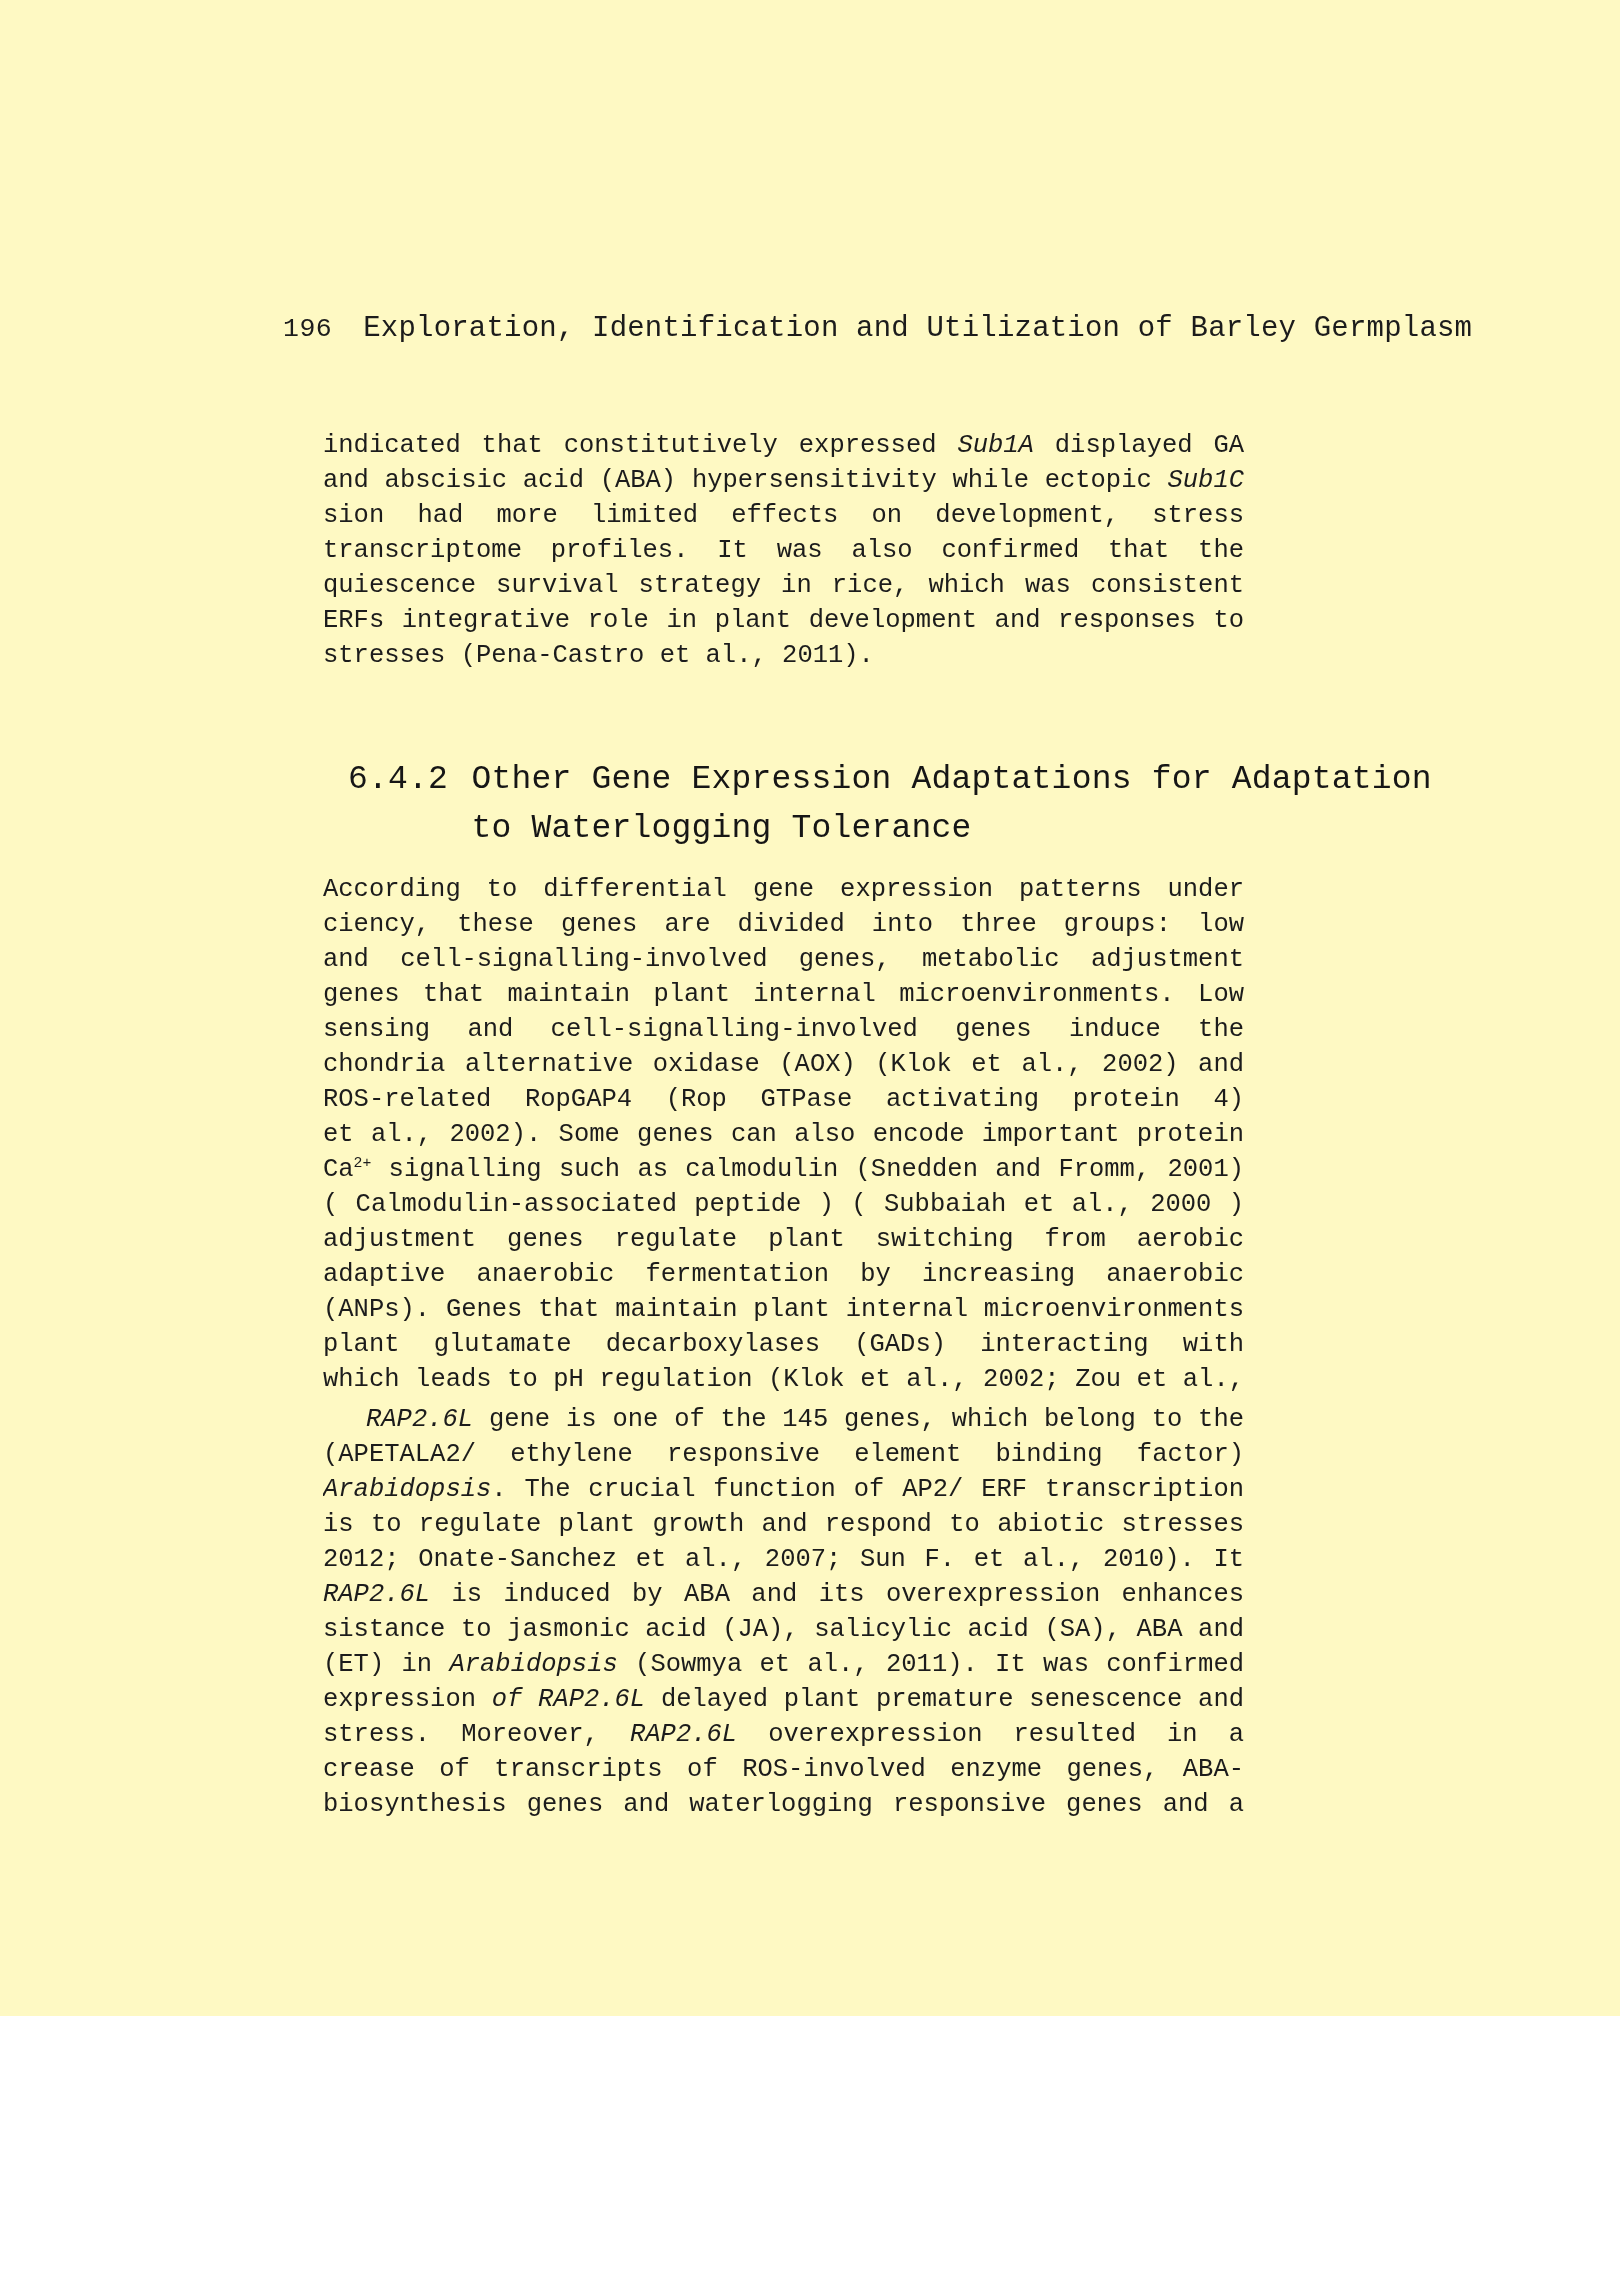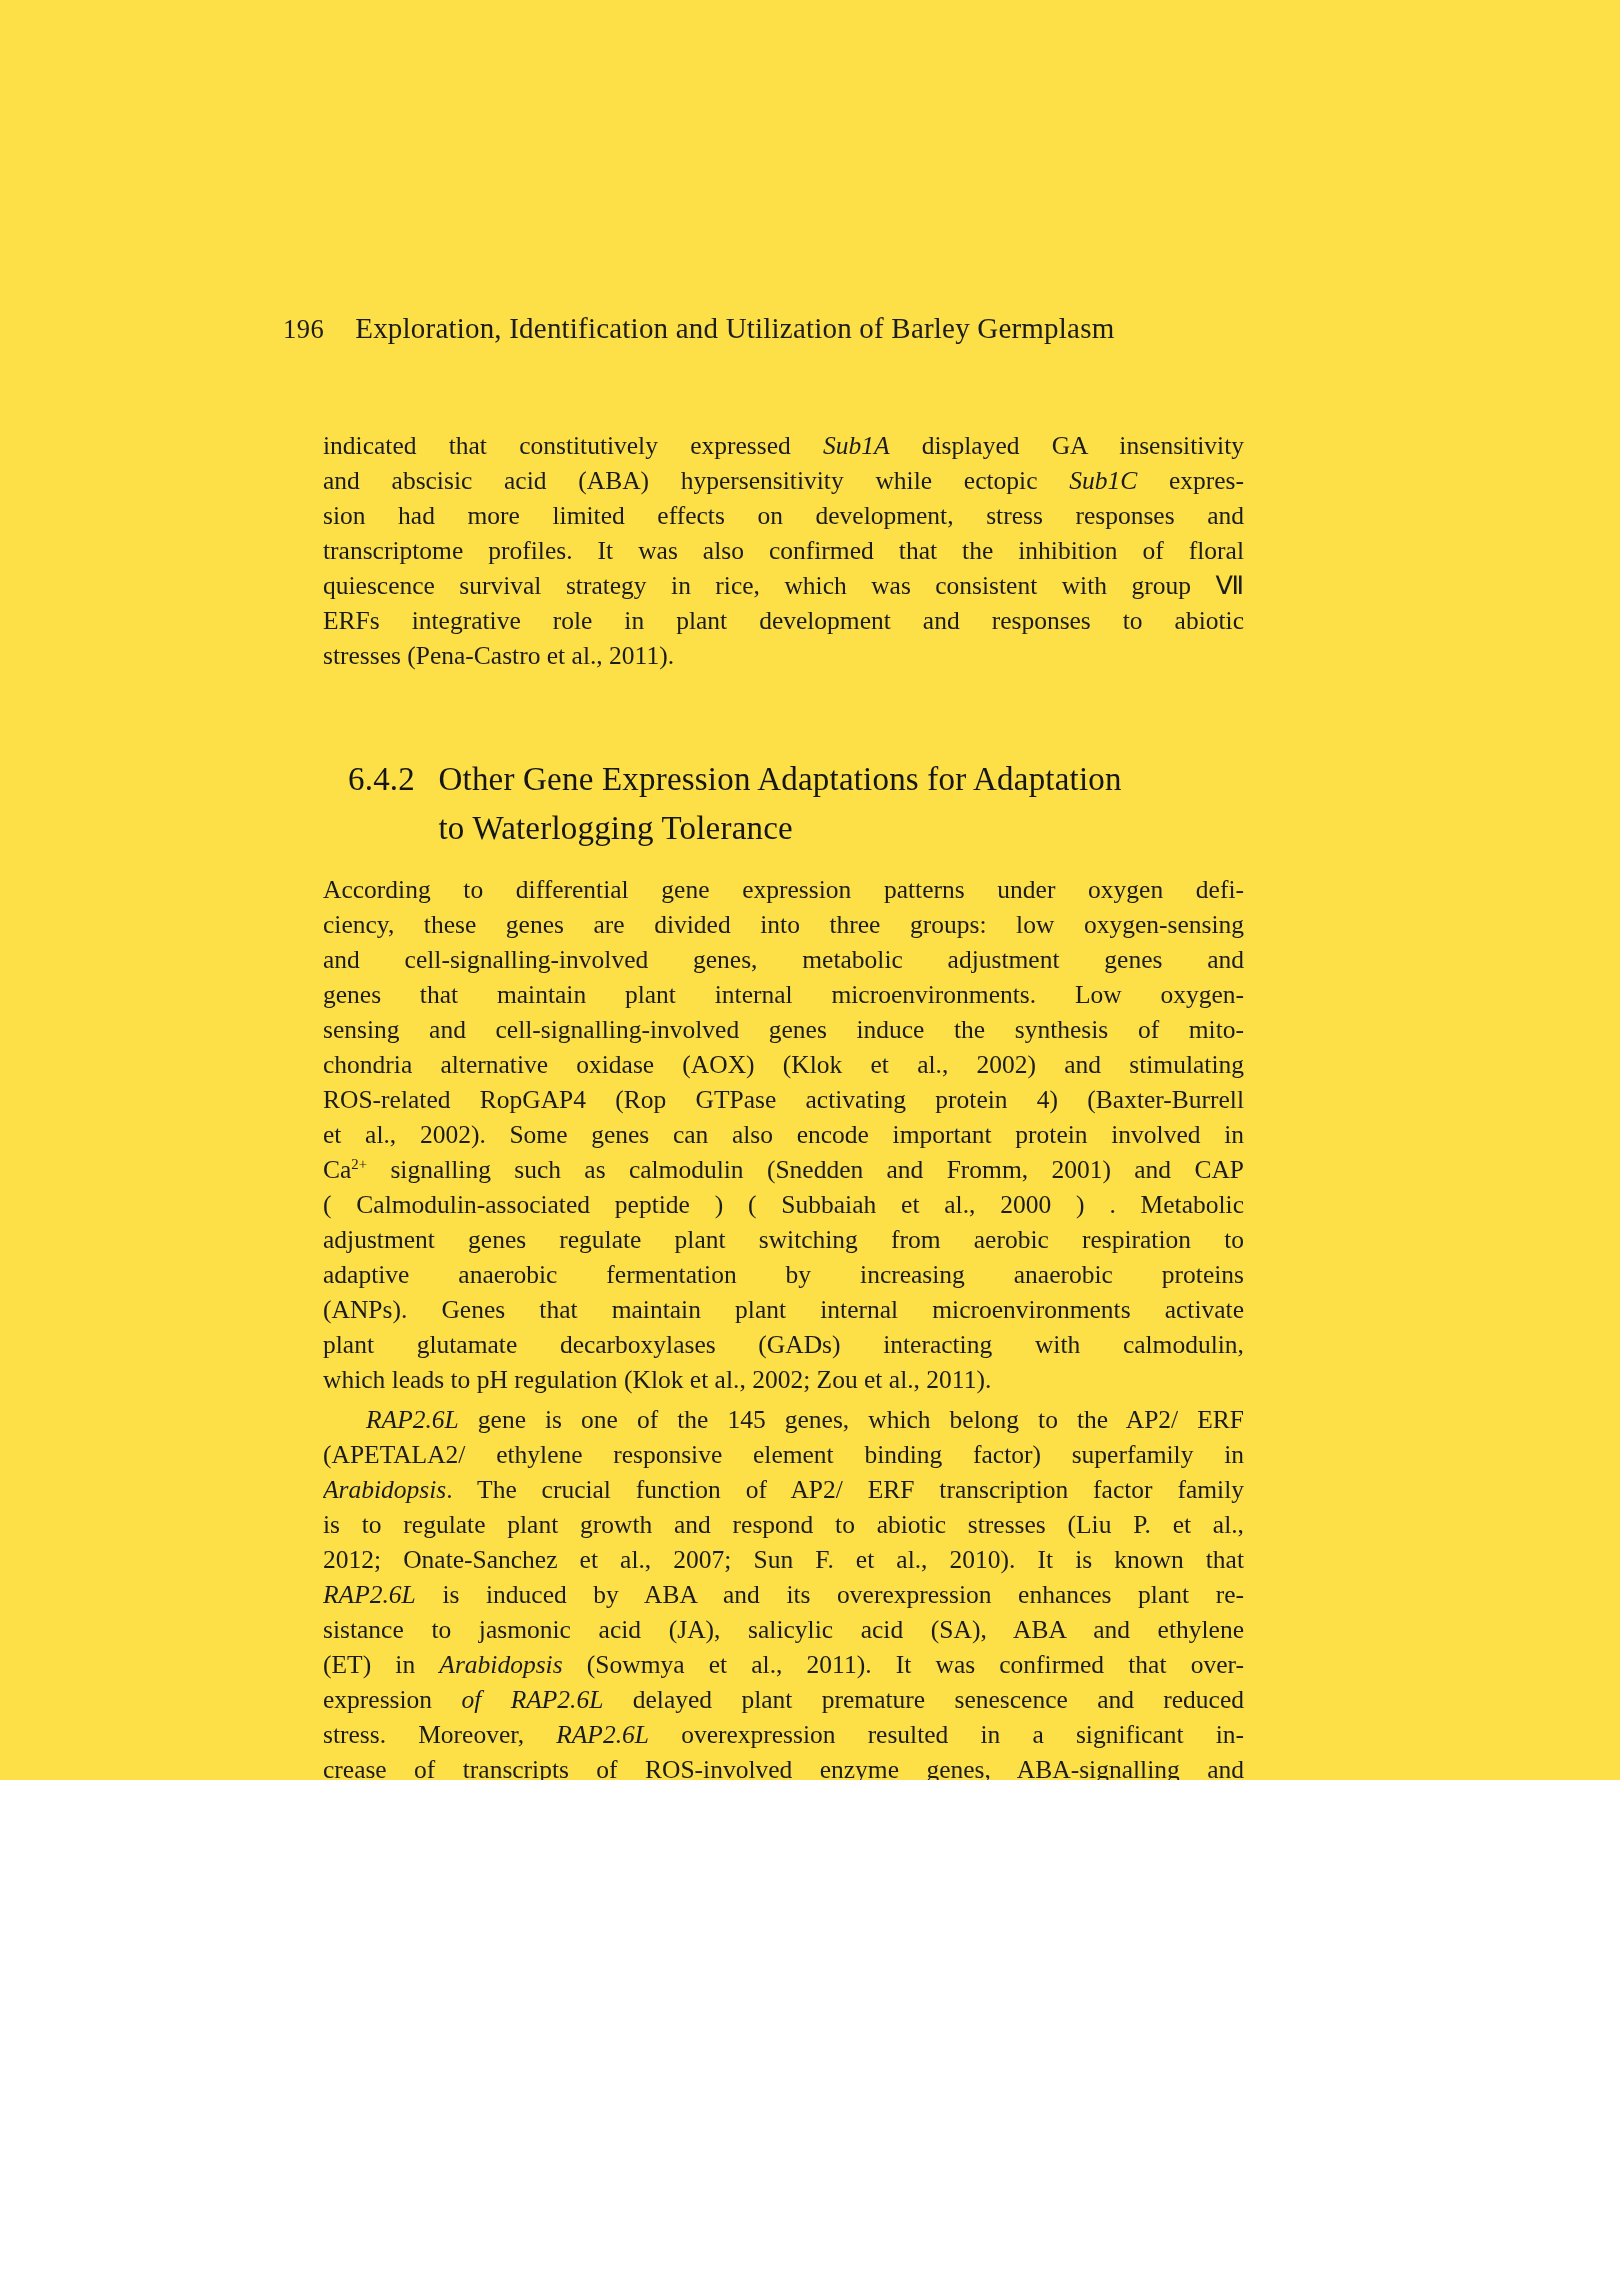--- a/index.html
+++ b/index.html
@@ -3,23 +3,23 @@
 <meta charset="utf-8">
 <style>
   html, body {
     margin: 0;
     padding: 0;
     background: #ffffff;
   }
   .page {
     position: relative;
     width: 1620px;
-    height: 1780px;
-    background: #fde047;
-    font-family: Liberation Serif, serif;
+    height: 2016px;
+    background: #fef9c3;
+    font-family: Liberation Mono, monospace;
     color: #1c1c1c;
     overflow: hidden;
   }
   .running-header {
     position: absolute;
     left: 283px;
     top: 312px;
     display: flex;
     align-items: baseline;
     white-space: nowrap;

